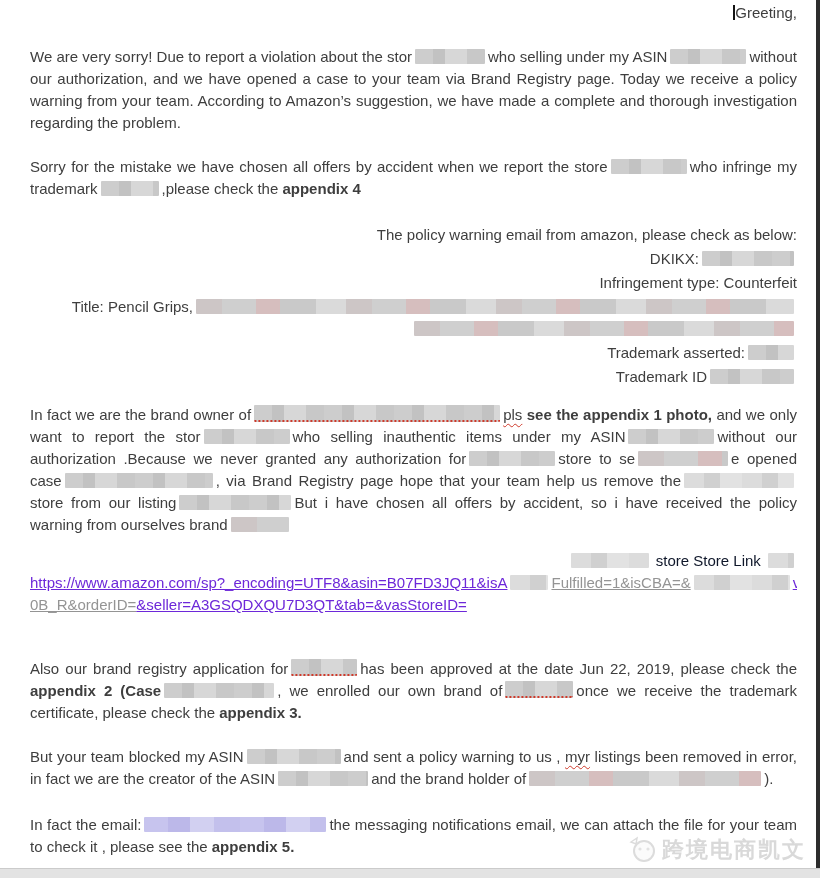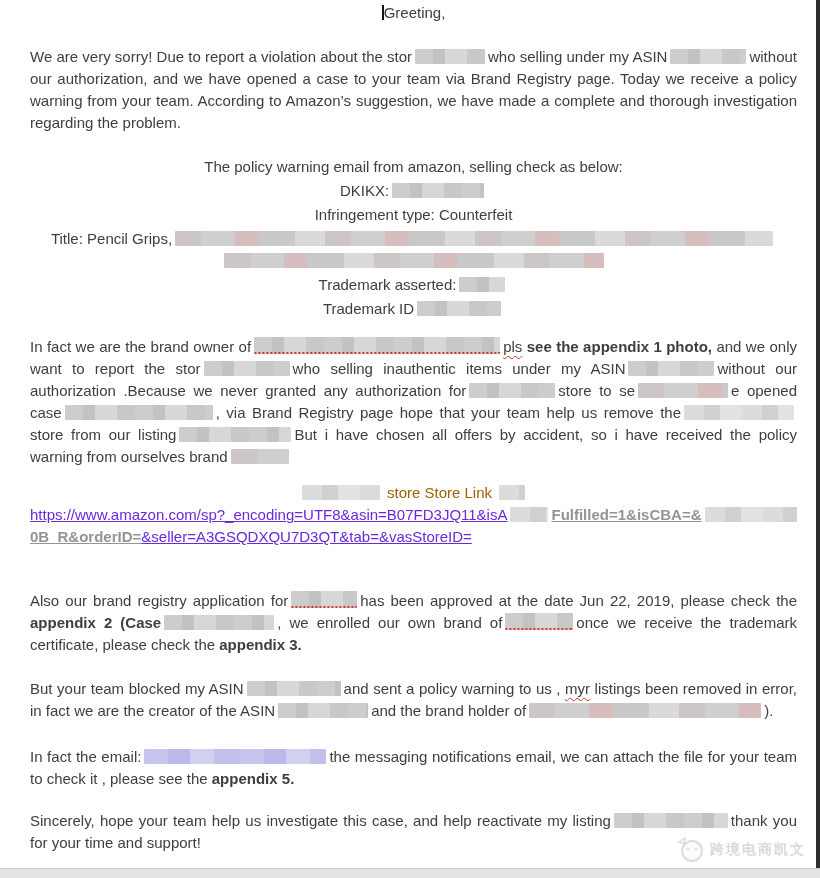--- a/index.html
+++ b/index.html
@@ -5,21 +5,21 @@
   html,body { margin:0; padding:0; }
   body {
     width:820px; height:878px; position:relative; overflow:hidden;
     background:#ffffff; color:#3e3e3e;
     font-family:"Liberation Sans","DejaVu Sans",sans-serif;
     font-size:15px; line-height:22px;
   }
   .content { position:absolute; left:30px; top:2px; width:767px; }
   p.para { margin:0; }
   p.just { text-align:justify; }
-  p.line { text-align:center; }
+  p.line { text-align:right; }
   p.url  { text-align:left; white-space:nowrap; overflow:hidden; }
   .bold { font-weight:700; }
   .redact {
     display:inline-block; height:15px; vertical-align:-2px;
     border-radius:1px; margin:0 3px;
     background:repeating-linear-gradient(90deg,#cdcdcd 0 18px,#c2c2c2 18px 30px,#d7d7d7 30px 52px,#c8c8c8 52px 70px);
   }
   .redact.pinkgray {
     background:repeating-linear-gradient(90deg,#cdc6c6 0 26px,#cfcfcf 26px 60px,#d6bebe 60px 84px,#c9c9c9 84px 120px,#dadada 120px 150px);
   }
@@ -29,44 +29,44 @@
   .redact.ghosted {
     background:repeating-linear-gradient(90deg,#dcdcdc 0 20px,#d0d0d0 20px 36px,#e2e2e2 36px 58px);
   }
   .redact.sq { border-bottom:2px dotted #cf3a2b; }
   .sq-text {
     text-decoration:underline; text-decoration-style:wavy;
     text-decoration-color:#cf3a2b; text-decoration-thickness:1px;
     text-underline-offset:3px;
   }
   a.link { color:#6d28d9; text-decoration:underline; cursor:pointer; }
-  a.link.ghost { color:#949494;font-weight:bold; }
-  .ghost-text { color:#a16207;margin-top:8px; }
+  a.link.ghost { color:#949494; }
+  .ghost-text { color:#0f172a;margin-top:8px; }
   .caret { display:inline-block; width:2px; height:15px; background:#141414; vertical-align:-2px; }
   .right-border { position:absolute; top:0; right:0; width:4px; height:869px; background:#2d2d2d; }
   .bottom-bar {
     position:absolute; left:0; bottom:0; width:820px; height:9px;
     background:#e3e3e3; border-top:1px solid #cbcbcb;
   }
   .watermark {
     position:absolute; right:14px; bottom:14px;
     display:flex; align-items:center; gap:5px;
-    color:#d9d9d9; font-size:14px; font-weight:700; letter-spacing:2px;
+    color:#d9d9d9; font-size:22px; font-weight:700; letter-spacing:2px;
     user-select:none;
-    font-family:Liberation Serif, serif;
   }
   .watermark svg { display:block; }
 </style>
 </head>
 <body>
 
 <div class="content">
     <p class="para line" style="margin-bottom: 22px;"><span class="caret"></span><span>Greeting,</span></p>
     <p class="para just" style="margin-bottom: 22px;"><span>We are very sorry! Due to report a violation about the stor</span><span class="redact" style="width: 70px;"></span><span>who selling under my ASIN</span><span class="redact" style="width: 76px;"></span><span>without our authorization, and we have opened a case to your team via Brand Registry page. Today we receive a policy warning from your team.  According to Amazon’s suggestion, we have made a complete and thorough investigation regarding the problem.</span></p>
-    <p class="para line" style="margin-bottom: 2px;"><span>The policy warning email from amazon, selling check as below:</span></p>
+    <p class="para just" style="margin-bottom: 24px;"><span>Sorry for the mistake we have chosen all offers by accident when we report the store</span><span class="redact" style="width: 76px;"></span><span>who infringe my trademark</span><span class="redact" style="width: 58px;"></span><span>,please check the </span><span class="bold">appendix 4</span></p>
+    <p class="para line" style="margin-bottom: 2px;"><span>The policy warning email from amazon, please check as below:</span></p>
     <p class="para line" style="margin-bottom: 2px;"><span>DKIKX:</span><span class="redact" style="width: 92px;"></span></p>
     <p class="para line" style="margin-bottom: 2px;"><span>Infringement type: Counterfeit</span></p>
     <p class="para line" style="margin-bottom: 2px;"><span>Title:  Pencil Grips,</span><span class="redact pinkgray" style="width: 598px;"></span><span class="redact pinkgray" style="width: 380px;"></span></p>
     <p class="para line" style="margin-bottom: 2px;"><span>Trademark asserted:</span><span class="redact" style="width: 46px;"></span></p>
     <p class="para line" style="margin-bottom: 16px;"><span>Trademark ID</span><span class="redact" style="width: 84px;"></span></p>
     <p class="para just" style="margin-bottom: 14px;"><span>In fact we are the brand owner of</span><span class="redact sq" style="width: 246px;"></span><span class="sq-text">pls</span><span class="bold"> see the appendix 1 photo,</span><span> and we only want to report the stor</span><span class="redact" style="width: 86px;"></span><span>who selling inauthentic items under my ASIN</span><span class="redact" style="width: 86px;"></span><span>without our authorization .Because we never granted any authorization for</span><span class="redact" style="width: 86px;"></span><span>store to se</span><span class="redact pinkgray" style="width: 90px;"></span><span>e opened case</span><span class="redact" style="width: 148px;"></span><span>, via Brand Registry page hope that your team help us remove the</span><span class="redact ghosted" style="width: 110px;"></span><span>store from our listing</span><span class="redact" style="width: 112px;"></span><span>But i have chosen all offers by accident, so i have received the policy warning from ourselves brand</span><span class="redact pinkgray" style="width: 58px;"></span></p>
     <p class="para line" style="margin-bottom: 0px;"><span class="redact ghosted" style="width: 78px;"></span><span class="ghost-text"> store Store Link </span><span class="redact ghosted" style="width: 26px;"></span></p>
     <p class="para url" style="margin-bottom: 0px;"><a class="link">https://www.amazon.com/sp?_encoding=UTF8&amp;asin=B07FD3JQ11&amp;isA</a><span class="redact ghosted" style="width: 38px;"></span><a class="link ghost">Fulfilled=1&amp;isCBA=&amp;</a><span class="redact ghosted" style="width: 96px;"></span><a class="link">v.DKIKX</a></p>
     <p class="para url" style="margin-bottom: 42px;"><a class="link ghost">0B_R&amp;orderID=</a><a class="link">&amp;seller=A3GSQDXQU7D3QT&amp;tab=&amp;vasStoreID=</a></p>
     <p class="para just" style="margin-bottom: 22px;"><span>Also our brand registry application for</span><span class="redact sq" style="width: 66px;"></span><span>has been approved at the date Jun 22, 2019, please check the </span><span class="bold">appendix 2 (Case</span><span class="redact" style="width: 110px;"></span><span>, we enrolled our own brand of</span><span class="redact sq" style="width: 68px;"></span><span>once we receive the trademark certificate, please check the </span><span class="bold">appendix 3.</span></p>

